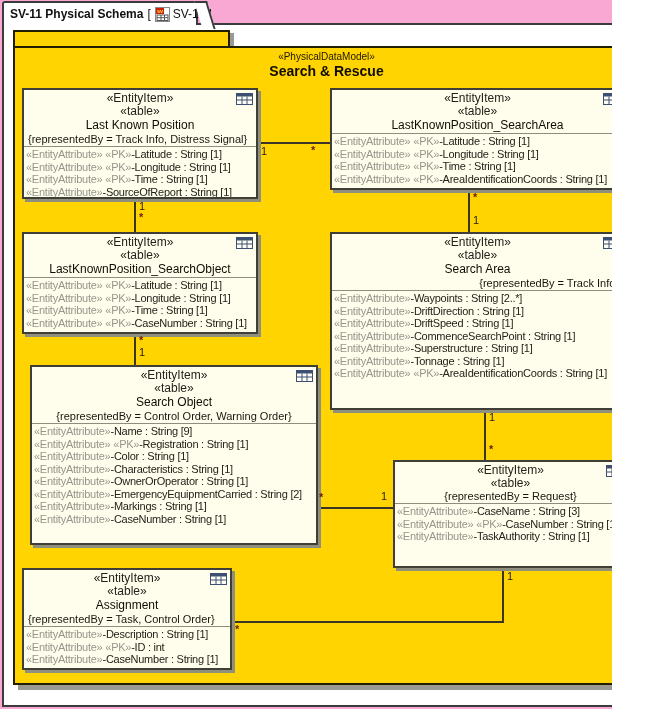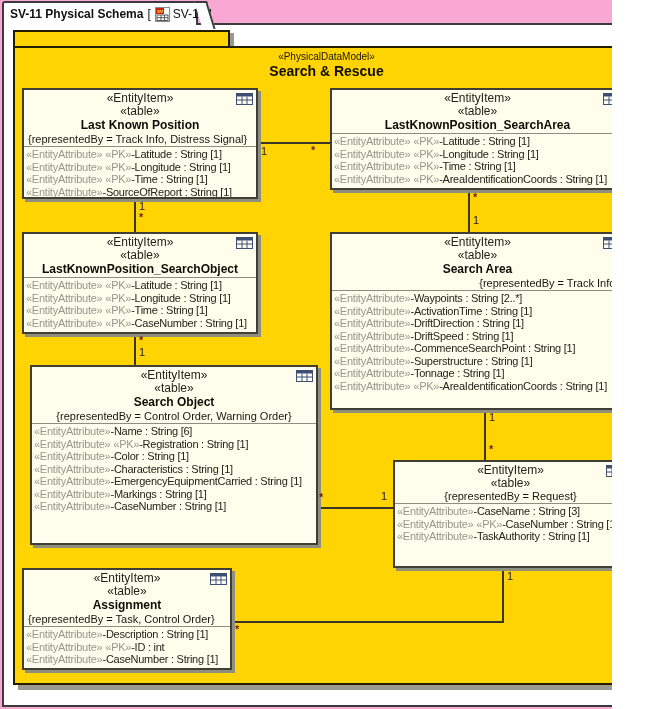--- a/index.html
+++ b/index.html
@@ -31,21 +31,21 @@
          box-shadow:5px 5px 0 #9a9a90; text-align:center; padding-top:3px; }
   .frame-st { font-size:10px; line-height:12px; color:#1c1800; }
   .frame-title { font-size:14px; font-weight:bold; line-height:16px; color:#0f0c00; }
   .cube-icon { position:absolute; top:3px; right:4px; }
 
   
   .entity { position:absolute; background:#fffeec; border:2px solid #3f3f37;
             box-shadow:3px 3px 0 #8f8f7e; overflow:hidden; z-index:3; }
   .e-head { position:relative; text-align:center; padding-top:2px; }
   .e-st { font-size:12px; line-height:13px; color:#23231b; }
-  .e-nm { font-size:12px; font-weight:bold; line-height:15px; color:#0d0d05; }
+  .e-nm { font-size:12px; font-weight:normal; line-height:15px; color:#0d0d05; }
   .e-rb { font-size:11px; line-height:13px; color:#16160e; padding:0 4px; white-space:nowrap; }
   .rb-left  { text-align:left; }
   .rb-right { text-align:right; }
   .rb-center{ }
   .e-attrs { border-top:1px solid #8d8d80; padding:1px 0 0 2px; }
   .row { font-size:11px; line-height:12.5px; letter-spacing:-0.25px; white-space:nowrap; }
   .row .g { color:#96968c; }
   .row .d { color:#23231b; }
   .tbl-icon { position:absolute; top:3px; right:3px; }
 
@@ -185,21 +185,20 @@
             <line x1="6" y1="3.5" x2="6" y2="11.5" stroke="#3d4f73"></line>
             <line x1="11" y1="3.5" x2="11" y2="11.5" stroke="#3d4f73"></line>
           </svg>
           <div class="e-st">«EntityItem»</div>
           <div class="e-st">«table»</div>
           <div class="e-nm">Search Area</div>
           <div class="e-rb rb-right">{representedBy = Track Info}</div>
         </div>
         <div class="e-attrs">
           <div class="row"><span class="g">«EntityAttribute»</span><span class="d">-Waypoints : String [2..*]</span></div>
-          <div class="row"><span class="g">«EntityAttribute»</span><span class="d">-ActivationTime : String [1]</span></div>
           <div class="row"><span class="g">«EntityAttribute»</span><span class="d">-DriftDirection : String [1]</span></div>
           <div class="row"><span class="g">«EntityAttribute»</span><span class="d">-DriftSpeed : String [1]</span></div>
           <div class="row"><span class="g">«EntityAttribute»</span><span class="d">-CommenceSearchPoint : String [1]</span></div>
           <div class="row"><span class="g">«EntityAttribute»</span><span class="d">-Superstructure : String [1]</span></div>
           <div class="row"><span class="g">«EntityAttribute»</span><span class="d">-Tonnage : String [1]</span></div>
           <div class="row"><span class="g">«EntityAttribute» «PK»</span><span class="d">-AreaIdentificationCoords : String [1]</span></div>
         </div>
       </div>
       <div class="entity" style="left: 30px; top: 365px; width: 288px; height: 180px;">
         <div class="e-head">
@@ -209,25 +208,26 @@
             <line x1="0.5" y1="7" x2="16.5" y2="7" stroke="#3d4f73"></line>
             <line x1="6" y1="3.5" x2="6" y2="11.5" stroke="#3d4f73"></line>
             <line x1="11" y1="3.5" x2="11" y2="11.5" stroke="#3d4f73"></line>
           </svg>
           <div class="e-st">«EntityItem»</div>
           <div class="e-st">«table»</div>
           <div class="e-nm">Search Object</div>
           <div class="e-rb rb-center">{representedBy = Control Order, Warning Order}</div>
         </div>
         <div class="e-attrs">
-          <div class="row"><span class="g">«EntityAttribute»</span><span class="d">-Name : String [6]</span></div>
+          <div class="row"><span class="g">«EntityAttribute»</span><span class="d">-Name : String [9]</span></div>
           <div class="row"><span class="g">«EntityAttribute» «PK»</span><span class="d">-Registration : String [1]</span></div>
           <div class="row"><span class="g">«EntityAttribute»</span><span class="d">-Color : String [1]</span></div>
           <div class="row"><span class="g">«EntityAttribute»</span><span class="d">-Characteristics : String [1]</span></div>
-          <div class="row"><span class="g">«EntityAttribute»</span><span class="d">-EmergencyEquipmentCarried : String [1]</span></div>
+          <div class="row"><span class="g">«EntityAttribute»</span><span class="d">-OwnerOrOperator : String [1]</span></div>
+          <div class="row"><span class="g">«EntityAttribute»</span><span class="d">-EmergencyEquipmentCarried : String [2]</span></div>
           <div class="row"><span class="g">«EntityAttribute»</span><span class="d">-Markings : String [1]</span></div>
           <div class="row"><span class="g">«EntityAttribute»</span><span class="d">-CaseNumber : String [1]</span></div>
         </div>
       </div>
       <div class="entity" style="left: 393px; top: 460px; width: 235px; height: 108px;">
         <div class="e-head">
           <svg class="tbl-icon" width="17" height="12" viewBox="0 0 17 12">
             <rect x="0.5" y="0.5" width="16" height="11" fill="#fffef4" stroke="#3d4f73"></rect>
             <rect x="0.5" y="0.5" width="16" height="3" fill="#3d4f73"></rect>
             <line x1="0.5" y1="7" x2="16.5" y2="7" stroke="#3d4f73"></line>

